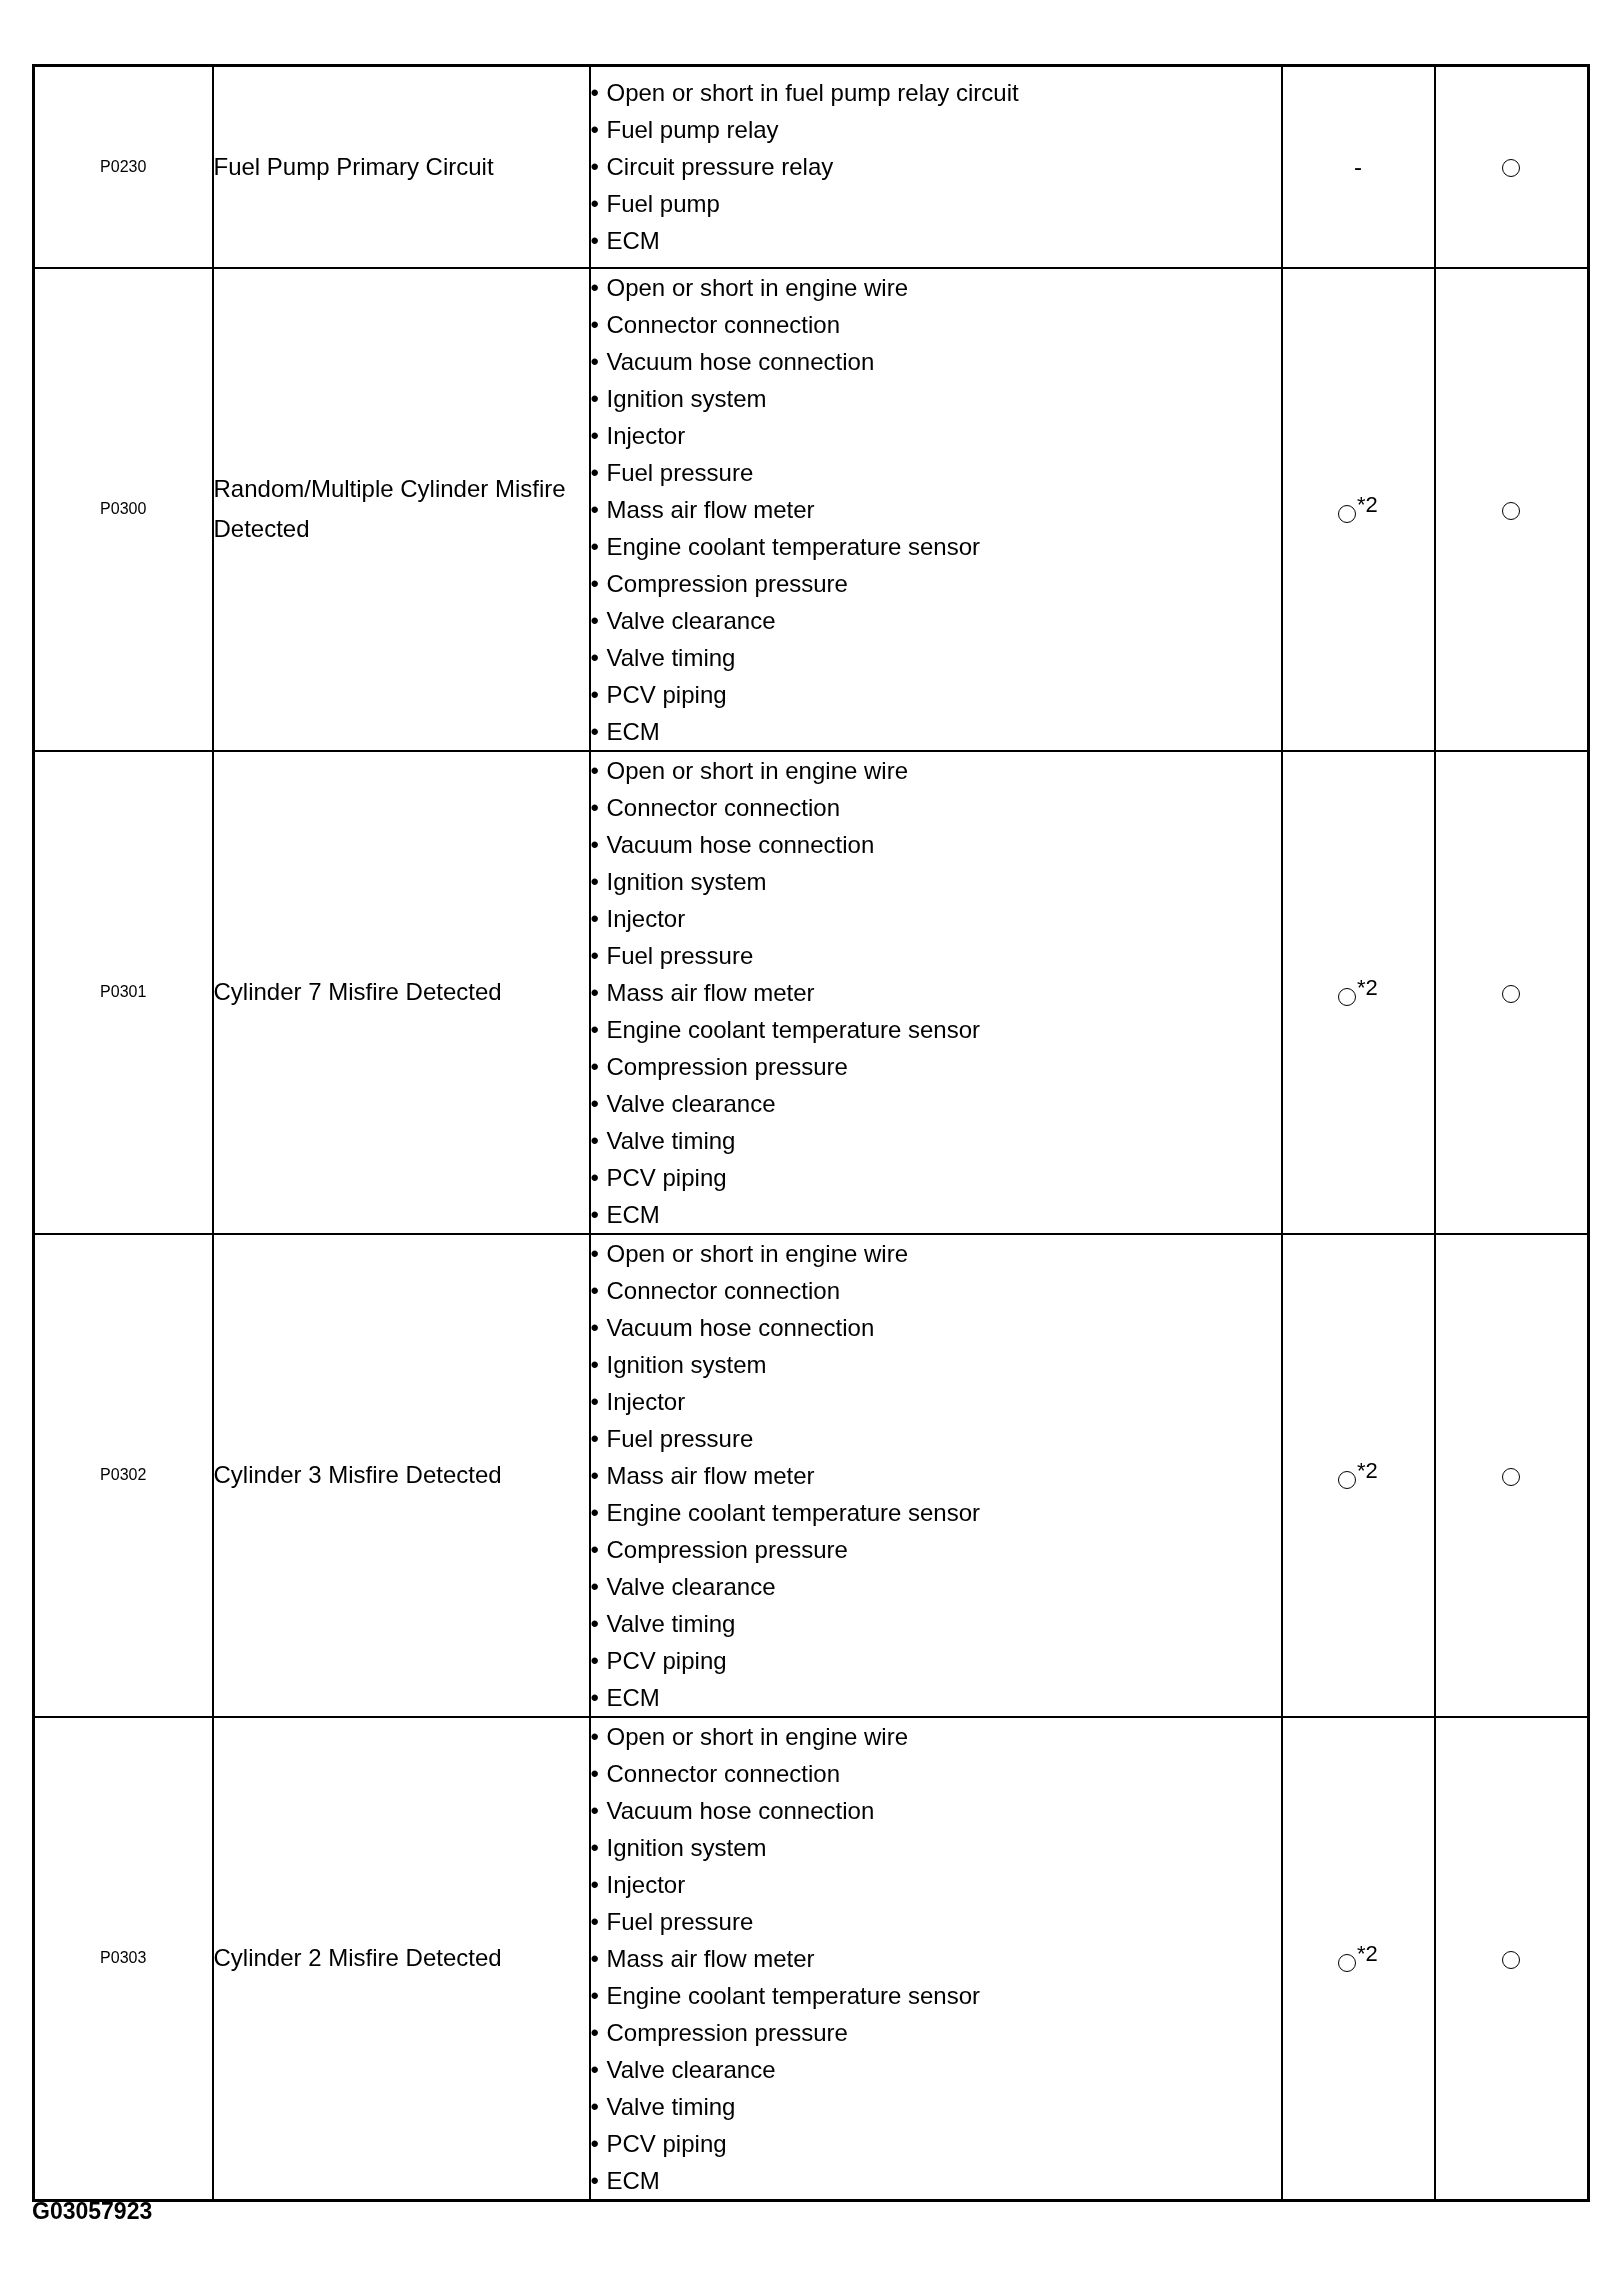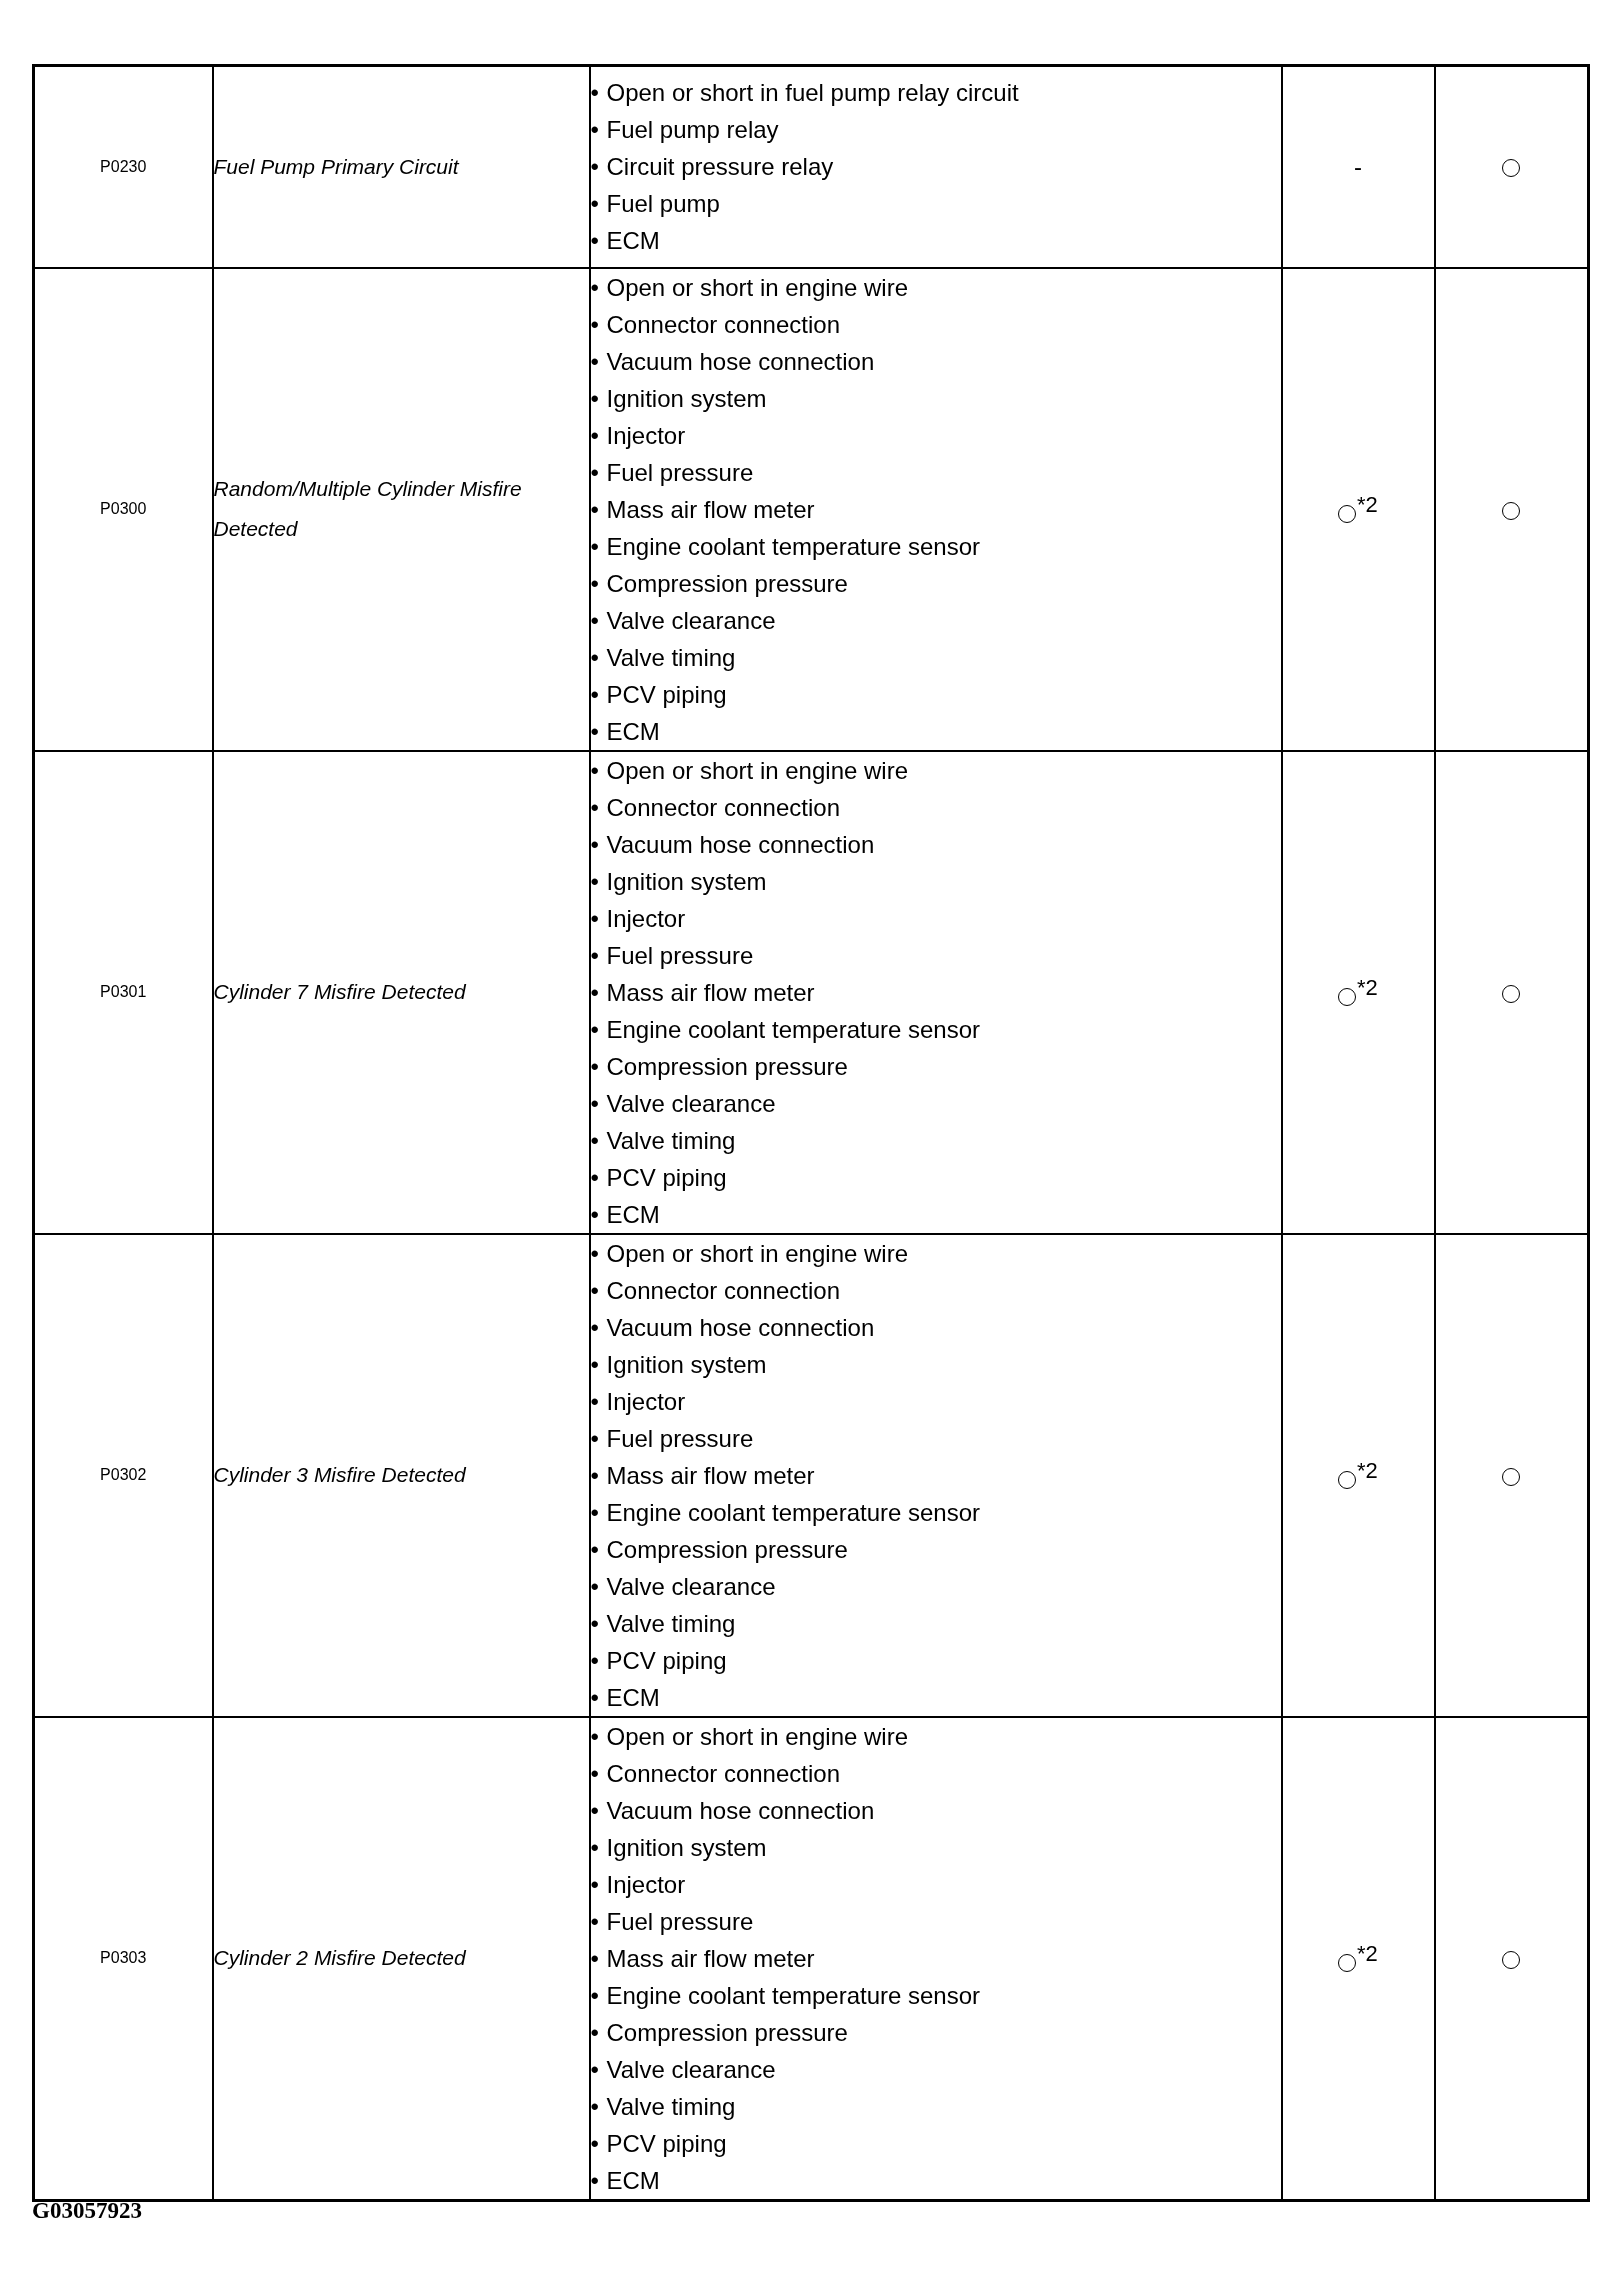--- a/index.html
+++ b/index.html
@@ -28,25 +28,24 @@
   tr.row-0 { height: 202px; }
   tr.row-1 { height: 479px; }
   tr.row-2 { height: 479px; }
   tr.row-3 { height: 478px; }
   tr.row-4 { height: 479px; }
   td.code-cell {
     text-align: center;
     font-size: 16px;
   }
   td.desc-cell {
-    font-size: 21px;
+    font-size: 24px;
     line-height: 40px;
     padding-left: 11px;
     padding-right: 1.7px;
-    font-style: italic;
   }
   td.areas-cell {
     font-size: 24px;
     padding-left: 12.7px;
     margin-left: 24px;
   }
   .area-line {
     line-height: 37px;
     white-space: nowrap;
   }
@@ -70,21 +69,20 @@
     font-size: 22px;
     vertical-align: 8.5px;
     margin-left: 0.8px;
   }
   .figure-id {
     position: absolute;
     left: 32px;
     top: 2198px;
     font-size: 23px;
     font-weight: 700;
-    font-family: Liberation Serif, serif;
   }
 </style>
 </head>
 <body>
 
 <div class="page">
   <table class="dtc">
     <colgroup>
       <col style="width:179px">
       <col style="width:377px">

